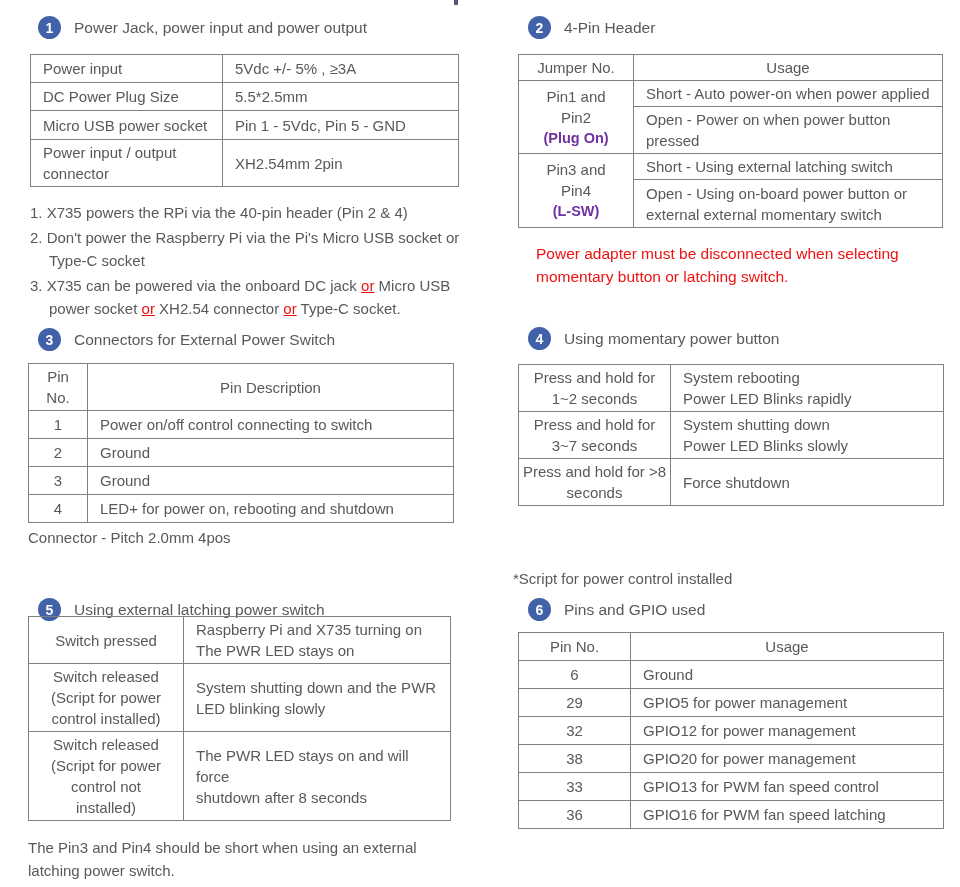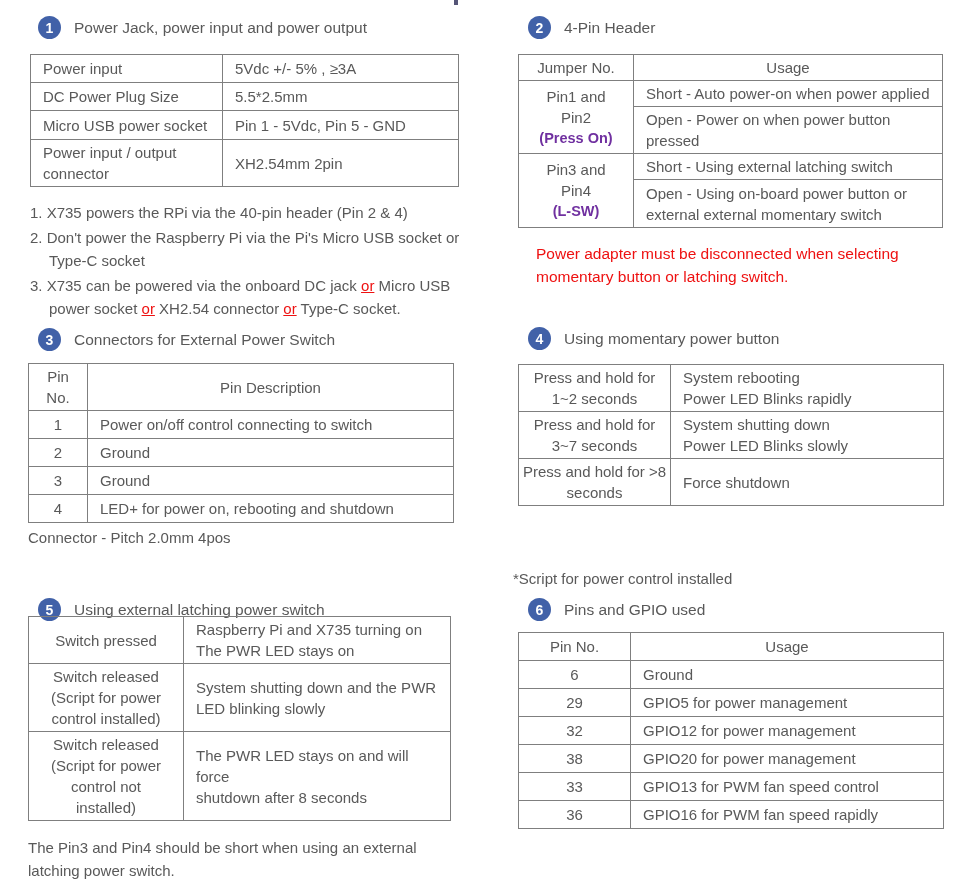--- a/index.html
+++ b/index.html
@@ -168,21 +168,21 @@
       <col style="width:309px">
     </colgroup>
   <tbody>
       <tr style="height:24px">
     <th class="center">Jumper No.</th>
     <th class="center">Usage</th>
   </tr>
   <tr style="height:23px">
     <td class="center" rowspan="2">
       <div>Pin1 and Pin2</div>
-      <div class="ptag">(Press On)</div>
+      <div class="ptag">(Plug On)</div>
     </td>
     <td>Short - Auto power-on when power applied</td>
   </tr>
   <tr style="height:46px">
     <td>Open - Power on when power button pressed</td>
   </tr>
   <tr style="height:25px">
     <td class="center" rowspan="2">
       <div>Pin3 and Pin4</div>
       <div class="ptag">(L-SW)</div>
@@ -272,16 +272,16 @@
   <tr style="height:28px">
     <td class="center">38</td>
     <td>GPIO20 for power management</td>
   </tr>
   <tr style="height:28px">
     <td class="center">33</td>
     <td>GPIO13 for PWM fan speed control</td>
   </tr>
   <tr style="height:28px">
     <td class="center">36</td>
-    <td>GPIO16 for PWM fan speed rapidly</td>
+    <td>GPIO16 for PWM fan speed latching</td>
   </tr>
 </tbody>
   </table>
 
 </body></html>

